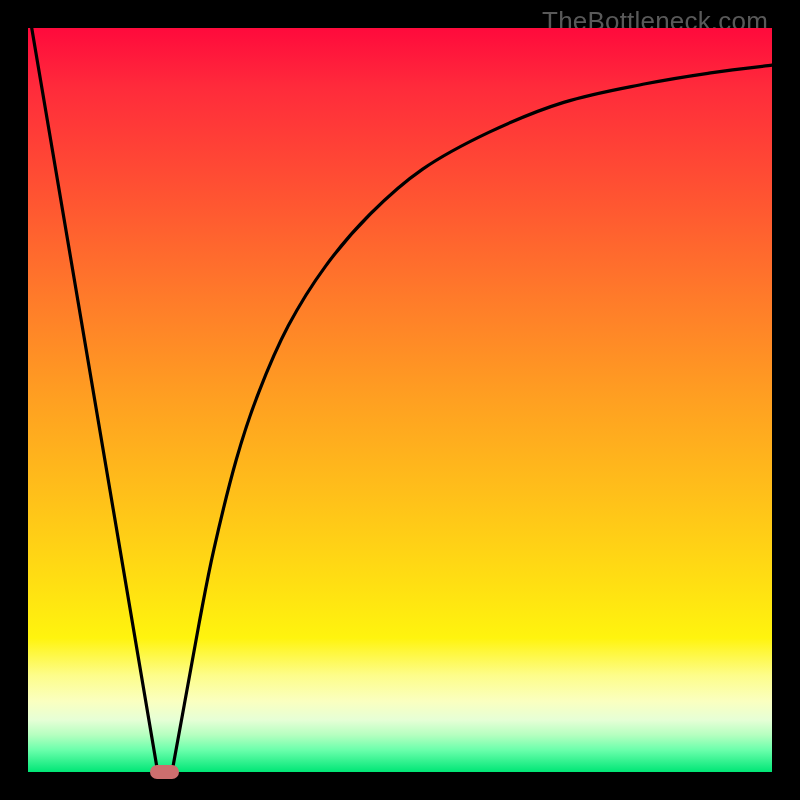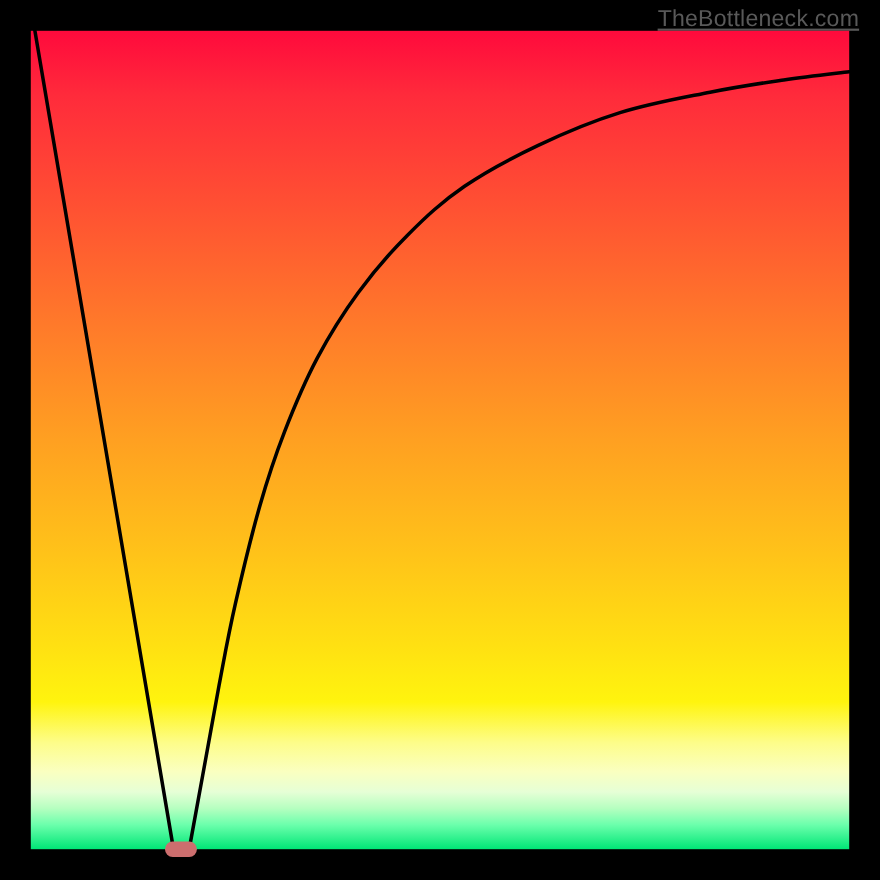--- a/index.html
+++ b/index.html
@@ -38,23 +38,23 @@
       #faffc0 90.5%,
       #e6ffd6 93%,
       #b6ffc0 95%,
       #6cffac 97%,
       #00e676 100%
     );
   }
   .watermark {
     position: absolute;
     top: 6px;
-    right: 19px;
+    right: 32px;
     color: #595959;
-    font-size: 21px;
+    font-size: 26px;
     letter-spacing: 0.2px;
     font-weight: 400;
     user-select: none;
     text-decoration: underline;
   }
   svg.curves {
     position: absolute;
     left: 0;
     top: 0;
     width: 744px;

